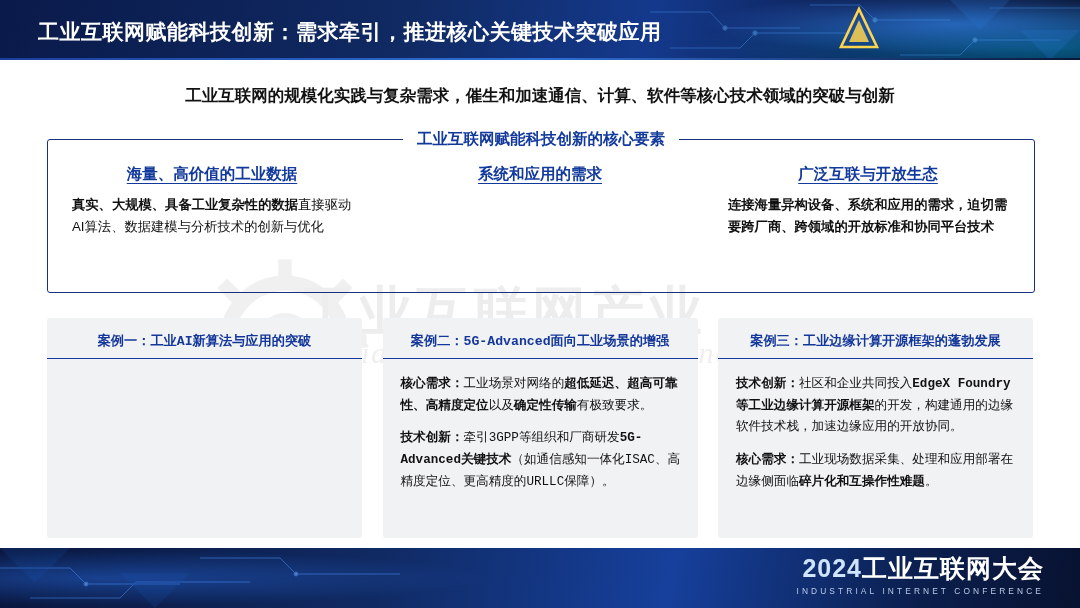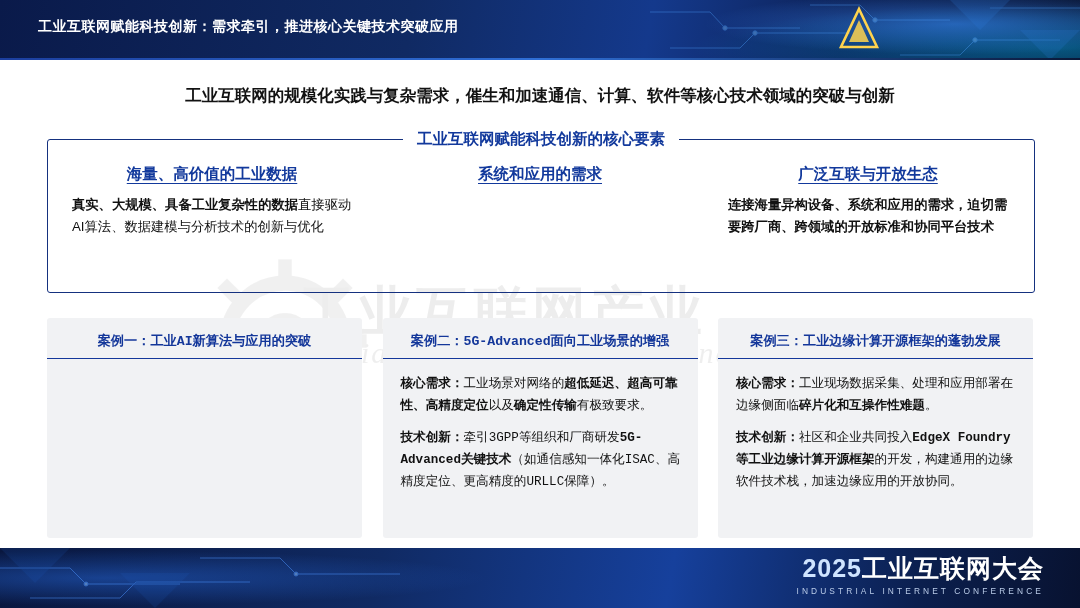--- a/index.html
+++ b/index.html
@@ -25,21 +25,21 @@
       radial-gradient(ellipse at 95% 80%, rgba(0,200,255,.35) 0%, rgba(20,60,160,0) 65%);
   }
   .header .circuit{
     position:absolute;right:0;top:0;width:430px;height:60px;opacity:.55;
   }
   .header .logo-t{
     position:absolute;right:198px;top:6px;width:46px;height:46px;
   }
   .header-title{
     position:absolute;left:38px;top:18px;
-    font-size:14px;font-weight:bold;color:#ffffff;letter-spacing:.5px;
+    font-size:21px;font-weight:bold;color:#ffffff;letter-spacing:.5px;
     white-space:nowrap;
   }
   .header-underline{
     position:absolute;left:0;top:58px;width:1080px;height:2px;
     background:linear-gradient(90deg,#1b3e9e 0%,#2f6fd6 50%,#0a1838 100%);
   }
 
   
   .watermark{
     position:absolute;left:0;top:146px;width:1080px;height:300px;
@@ -237,24 +237,24 @@
         </p>
       </div>
     </div>
 
     <div class="card">
       <div class="card-head">
         <span class="lbl">案例三：</span><span>工业边缘计算开源框架的蓬勃发展</span>
       </div>
       <div class="card-body">
         <p>
+          <b>技术创新：</b><span>社区和企业共同投入</span><b>EdgeX Foundry等工业边缘计算开源框架</b><span>的开发，构建通用的边缘软件技术栈，加速边缘应用的开放协同。</span>
+        </p>
+        <p>
           <b>核心需求：</b><span>工业现场数据采集、处理和应用部署在边缘侧面临</span><b>碎片化和互操作性难题</b><span>。</span>
-        </p>
-        <p>
-          <b>技术创新：</b><span>社区和企业共同投入</span><b>EdgeX Foundry等工业边缘计算开源框架</b><span>的开发，构建通用的边缘软件技术栈，加速边缘应用的开放协同。</span>
         </p>
       </div>
     </div>
 
   </div>
 
   <div class="footer">
     <div class="fglow"></div>
     <svg style="position:absolute;left:0;top:0;width:560px;height:60px;opacity:.5" viewBox="0 0 560 60">
       <g stroke="#4c93ff" stroke-width="1" fill="none">
@@ -264,19 +264,19 @@
         <circle cx="86" cy="36" r="2" fill="#8ec4ff"></circle>
         <circle cx="296" cy="26" r="2" fill="#8ec4ff"></circle>
       </g>
       <g fill="#1f5fc0" opacity="0.3">
         <polygon points="0,0 70,0 35,35"></polygon>
         <polygon points="120,25 190,25 155,60"></polygon>
       </g>
     </svg>
     <div class="footer-logo">
       <div class="main">
-        <span class="yr">2025</span><span>工业互联网大会</span>
+        <span class="yr">2024</span><span>工业互联网大会</span>
       </div>
       <div class="sub">INDUSTRIAL INTERNET CONFERENCE</div>
     </div>
   </div>
 
 </div>
 
 </body></html>

